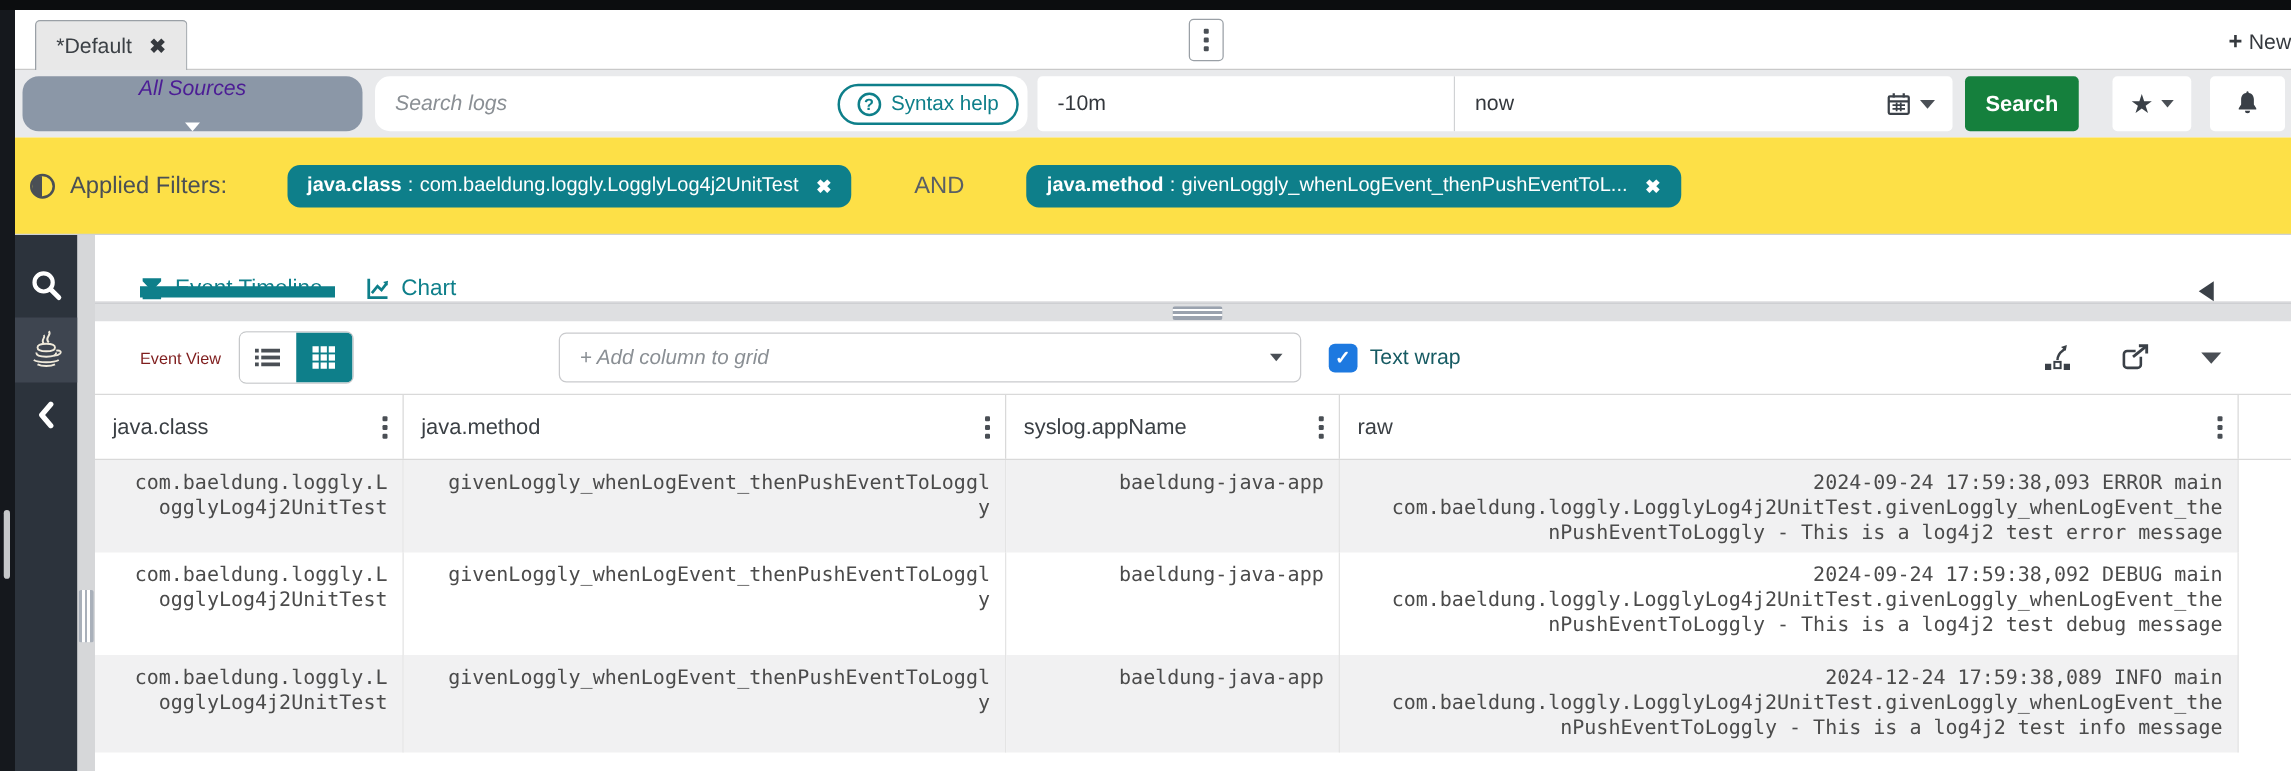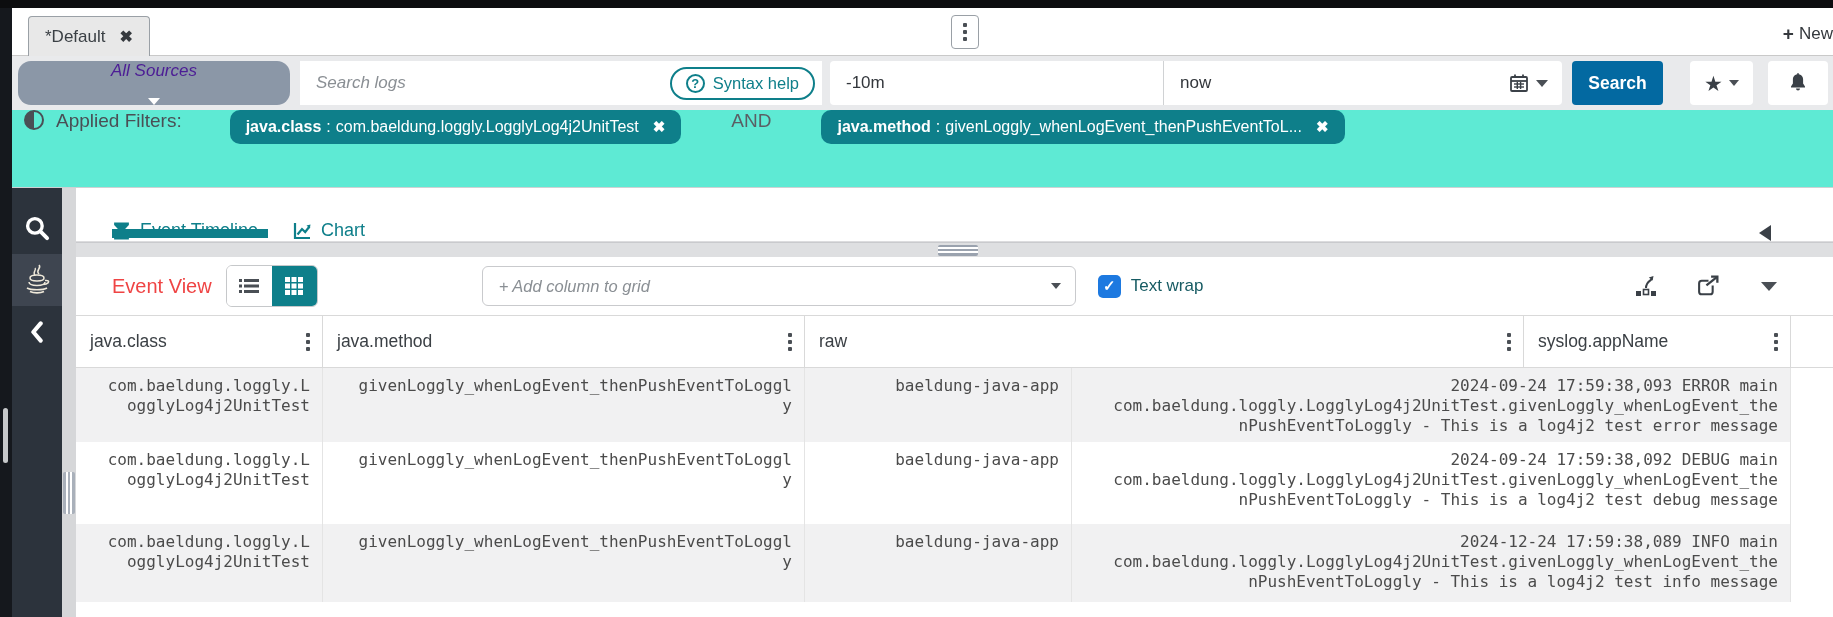--- a/index.html
+++ b/index.html
@@ -24,35 +24,35 @@
   .newtab { display:flex; align-items:center; gap:5px; margin:0 0 10px 16px; font-size:17px; color:#35393e; }
   .plus-glyph { font-weight:bold; font-size:19px; }
 
   
   .kebab { display:flex; flex-direction:column; gap:3px; align-items:center; }
   .kebab i { width:4px; height:4px; background:#4a4f55; border-radius:1px; display:block; }
 
   
   .searchrow { height:54px; background:#e9eaec; display:flex; align-items:center; padding-left:6px; }
   .sources { width:272px; height:44px; background:#8b97a7; border-radius:13px; display:flex; align-items:center; justify-content:space-between; padding:0 14px; color:#4c1d95; font-style:italic; font-size:17px;flex-direction:column; }
-  .searchbox { margin-left:10px; width:522px; height:44px; background:#fff; border-radius:0; display:flex; align-items:center; justify-content:space-between; padding:0 7px 0 16px; }
+  .searchbox { margin-left:10px; width:522px; height:44px; background:#fff; border-radius:12px; display:flex; align-items:center; justify-content:space-between; padding:0 7px 0 16px; }
   .searchbox .ph { color:#8a8f94; font-style:italic; font-size:17px; }
   .syntax-pill { display:flex; align-items:center; gap:8px; border:2px solid #0e7f8a; border-radius:17px; height:33px; padding:0 14px; color:#0e7f8a; font-size:16.5px; }
   .qmark { width:19px; height:19px; border:2px solid #0e7f8a; border-radius:50%; display:flex; align-items:center; justify-content:center; font-size:13px; font-weight:bold; }
   .timefrom { margin-left:8px; width:333px; height:44px; background:#fff; border-radius:4px 0 0 4px; display:flex; align-items:center; padding-left:16px; font-size:17px; color:#33373c; }
   .timeto { width:399px; height:44px; background:#fff; border-left:1px solid #d0d2d4; border-radius:0 4px 4px 0; display:flex; align-items:center; justify-content:space-between; padding:0 14px 0 16px; font-size:17px; color:#33373c; }
   .cal-wrap { display:flex; align-items:center; gap:6px; color:#3b4148; }
   .caret-down { width:0; height:0; border-left:6px solid transparent; border-right:6px solid transparent; border-top:7px solid #4a4f55; display:inline-block; }
-  .btn-search { margin-left:10px; width:91px; height:44px; background:#0369a1; color:#fff; border:none; border-radius:4px; font-size:17.5px; font-weight:bold; font-family:"Liberation Sans", sans-serif; }
+  .btn-search { margin-left:10px; width:91px; height:44px; background:#15803d; color:#fff; border:none; border-radius:4px; font-size:17.5px; font-weight:bold; font-family:"Liberation Sans", sans-serif; }
   .btn-star { margin-left:27px; width:63px; height:44px; background:#fff; border:none; border-radius:4px; display:flex; align-items:center; justify-content:center; gap:6px; }
   .star-glyph { font-size:21px; color:#3a4047; line-height:1; }
   .btn-bell { margin-left:15px; width:60px; height:44px; background:#fff; border:none; border-radius:4px; display:flex; align-items:center; justify-content:center; }
 
   
-  .filtersrow { height:78px; background:#5eead4; border-bottom:1px solid #cfd1d3; display:flex; padding-left:12px; }
+  .filtersrow { height:78px; background:#fde047; border-bottom:1px solid #cfd1d3; display:flex; align-items:center; padding-left:12px; }
   .half-circle { width:20px; height:20px; border:2px solid #4a4f55; border-radius:50%; background:linear-gradient(90deg,#4a4f55 0 50%, transparent 50% 100%); }
   .filters-label { margin-left:12px; font-size:19px; color:#4a4f55; }
   .chip { display:flex; align-items:center; background:#0e7f8a; color:#fff; height:34px; border-radius:10px; padding:0 16px; font-size:16px; white-space:nowrap; }
   .chip .f { font-weight:bold; }
   .chip .sep { margin:0 5px; }
   .chip .close-x { margin-left:14px; font-weight:bold; font-size:15px; cursor:pointer; }
   .chip1 { margin-left:48px; }
   .op-and { margin:0 50px; font-size:19px; color:#5a5f64; }
 
   
@@ -70,21 +70,21 @@
   .vtab + .vtab { margin-left:34px; }
   .vtab-underline { position:absolute; left:36px; bottom:3px; width:156px; height:9px; background:#0e7f8a; }
   .collapse-left { margin-left:auto; margin-right:62px; width:0; height:0; border-top:8px solid transparent; border-bottom:8px solid transparent; border-right:12px solid #3b4148; }
 
   
   .splitter { height:15px; background:#dedfe1; border-top:1px solid #c9cacd; position:relative; }
   .h-handle { position:absolute; left:862px; top:2px; width:40px; height:11px; background:#9aa2ae; border-radius:2px; background-image:linear-gradient(180deg, transparent 0 2px, #fff 2px 4px, transparent 4px 6px, #fff 6px 8px, transparent 8px); }
 
   
   .gridbar { height:58px; display:flex; align-items:center; padding-left:36px; padding-right:56px; background:#fff; }
-  .eview-label { color:#ef4444; font-size:20px; }
+  .eview-label { color:#7f1d1d; font-size:13px; }
   .toggle-group { margin-left:14px; display:flex; border:1px solid #c6c8ca; border-radius:6px; overflow:hidden; }
   .tbtn { width:45px; height:40px; display:flex; align-items:center; justify-content:center; background:#fff; }
   .tbtn.active { background:#0e7f8a; }
   .addcol { margin-left:164px; width:594px; height:40px; border:1px solid #c9cacd; border-radius:6px; display:flex; align-items:center; justify-content:space-between; padding:0 14px 0 16px; background:#fff; }
   .addcol .ph { font-style:italic; color:#8a8f94; font-size:16.5px; }
   .textwrap { margin-left:22px; display:flex; align-items:center; gap:10px; }
   .chkbox { width:23px; height:23px; background:#1d79e0; border-radius:5px; color:#fff; font-weight:bold; font-size:15px; display:flex; align-items:center; justify-content:center; }
   .textwrap .lbl { font-size:17px; color:#175b63; }
   .bar-icons { margin-left:auto; display:flex; align-items:center; }
   .bar-icons .gap38 { margin-left:38px; }
@@ -318,30 +318,30 @@
               </span>
           </div>
           <div class="th c2">
             <span>java.method</span>
             <span class="kebab">
                 <i></i>
                 <i></i>
                 <i></i>
               </span>
           </div>
+          <div class="th c3">
+            <span>syslog.appName</span>
+            <span class="kebab">
+                <i></i>
+                <i></i>
+                <i></i>
+              </span>
+          </div>
           <div class="th c4">
             <span>raw</span>
-            <span class="kebab">
-                <i></i>
-                <i></i>
-                <i></i>
-              </span>
-          </div>
-          <div class="th c3">
-            <span>syslog.appName</span>
             <span class="kebab">
                 <i></i>
                 <i></i>
                 <i></i>
               </span>
           </div>
           <div class="th-fill"></div>
         </div>
 
         <div class="trow odd r1">

